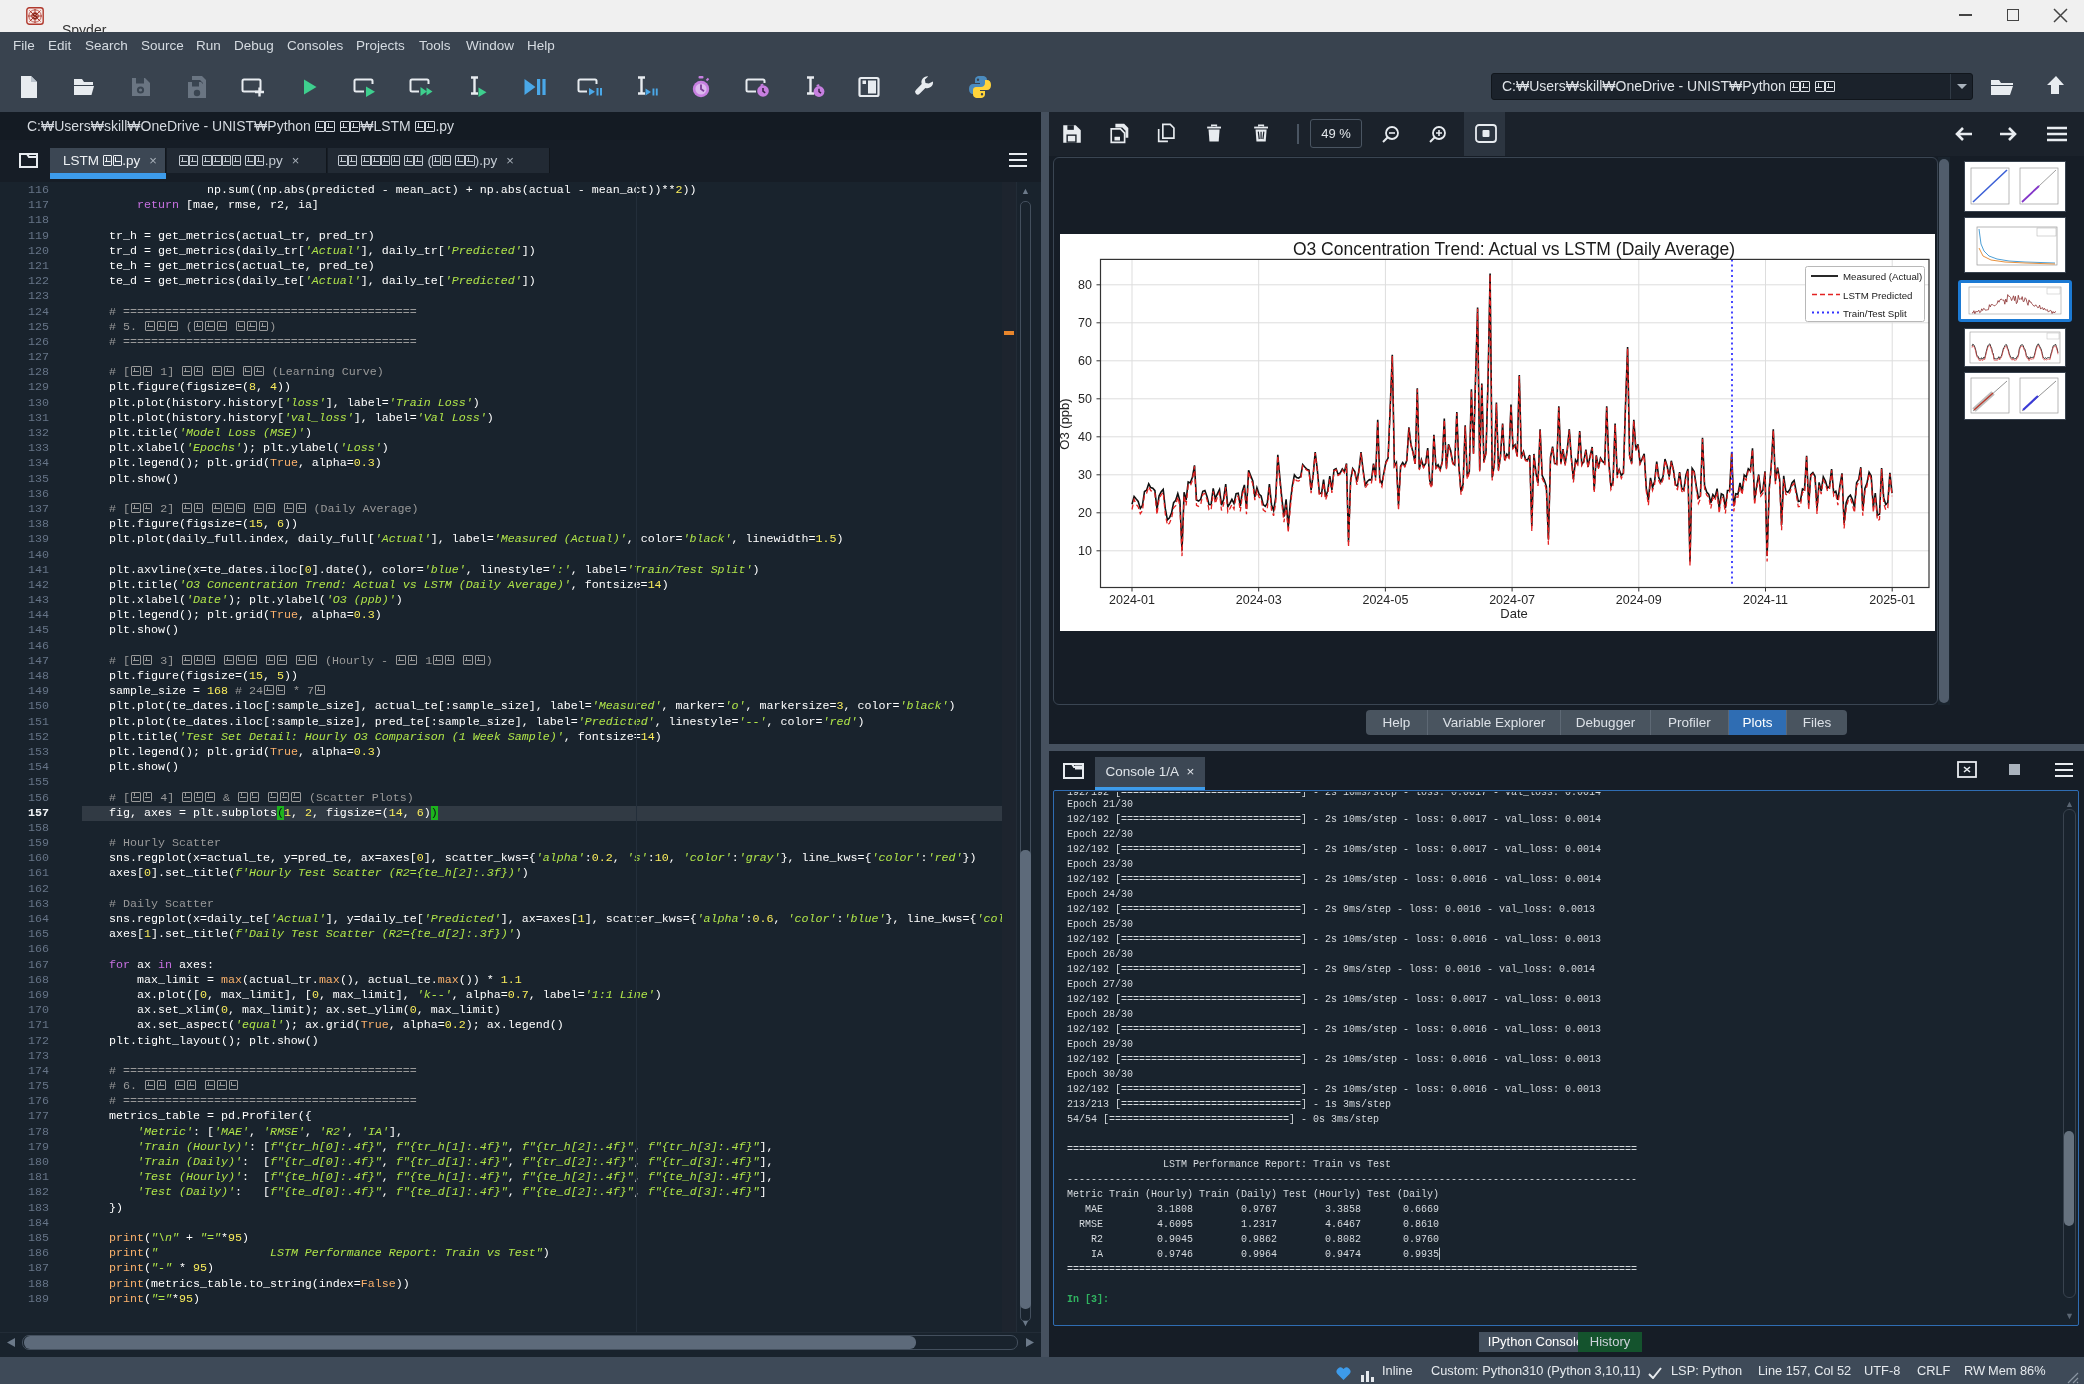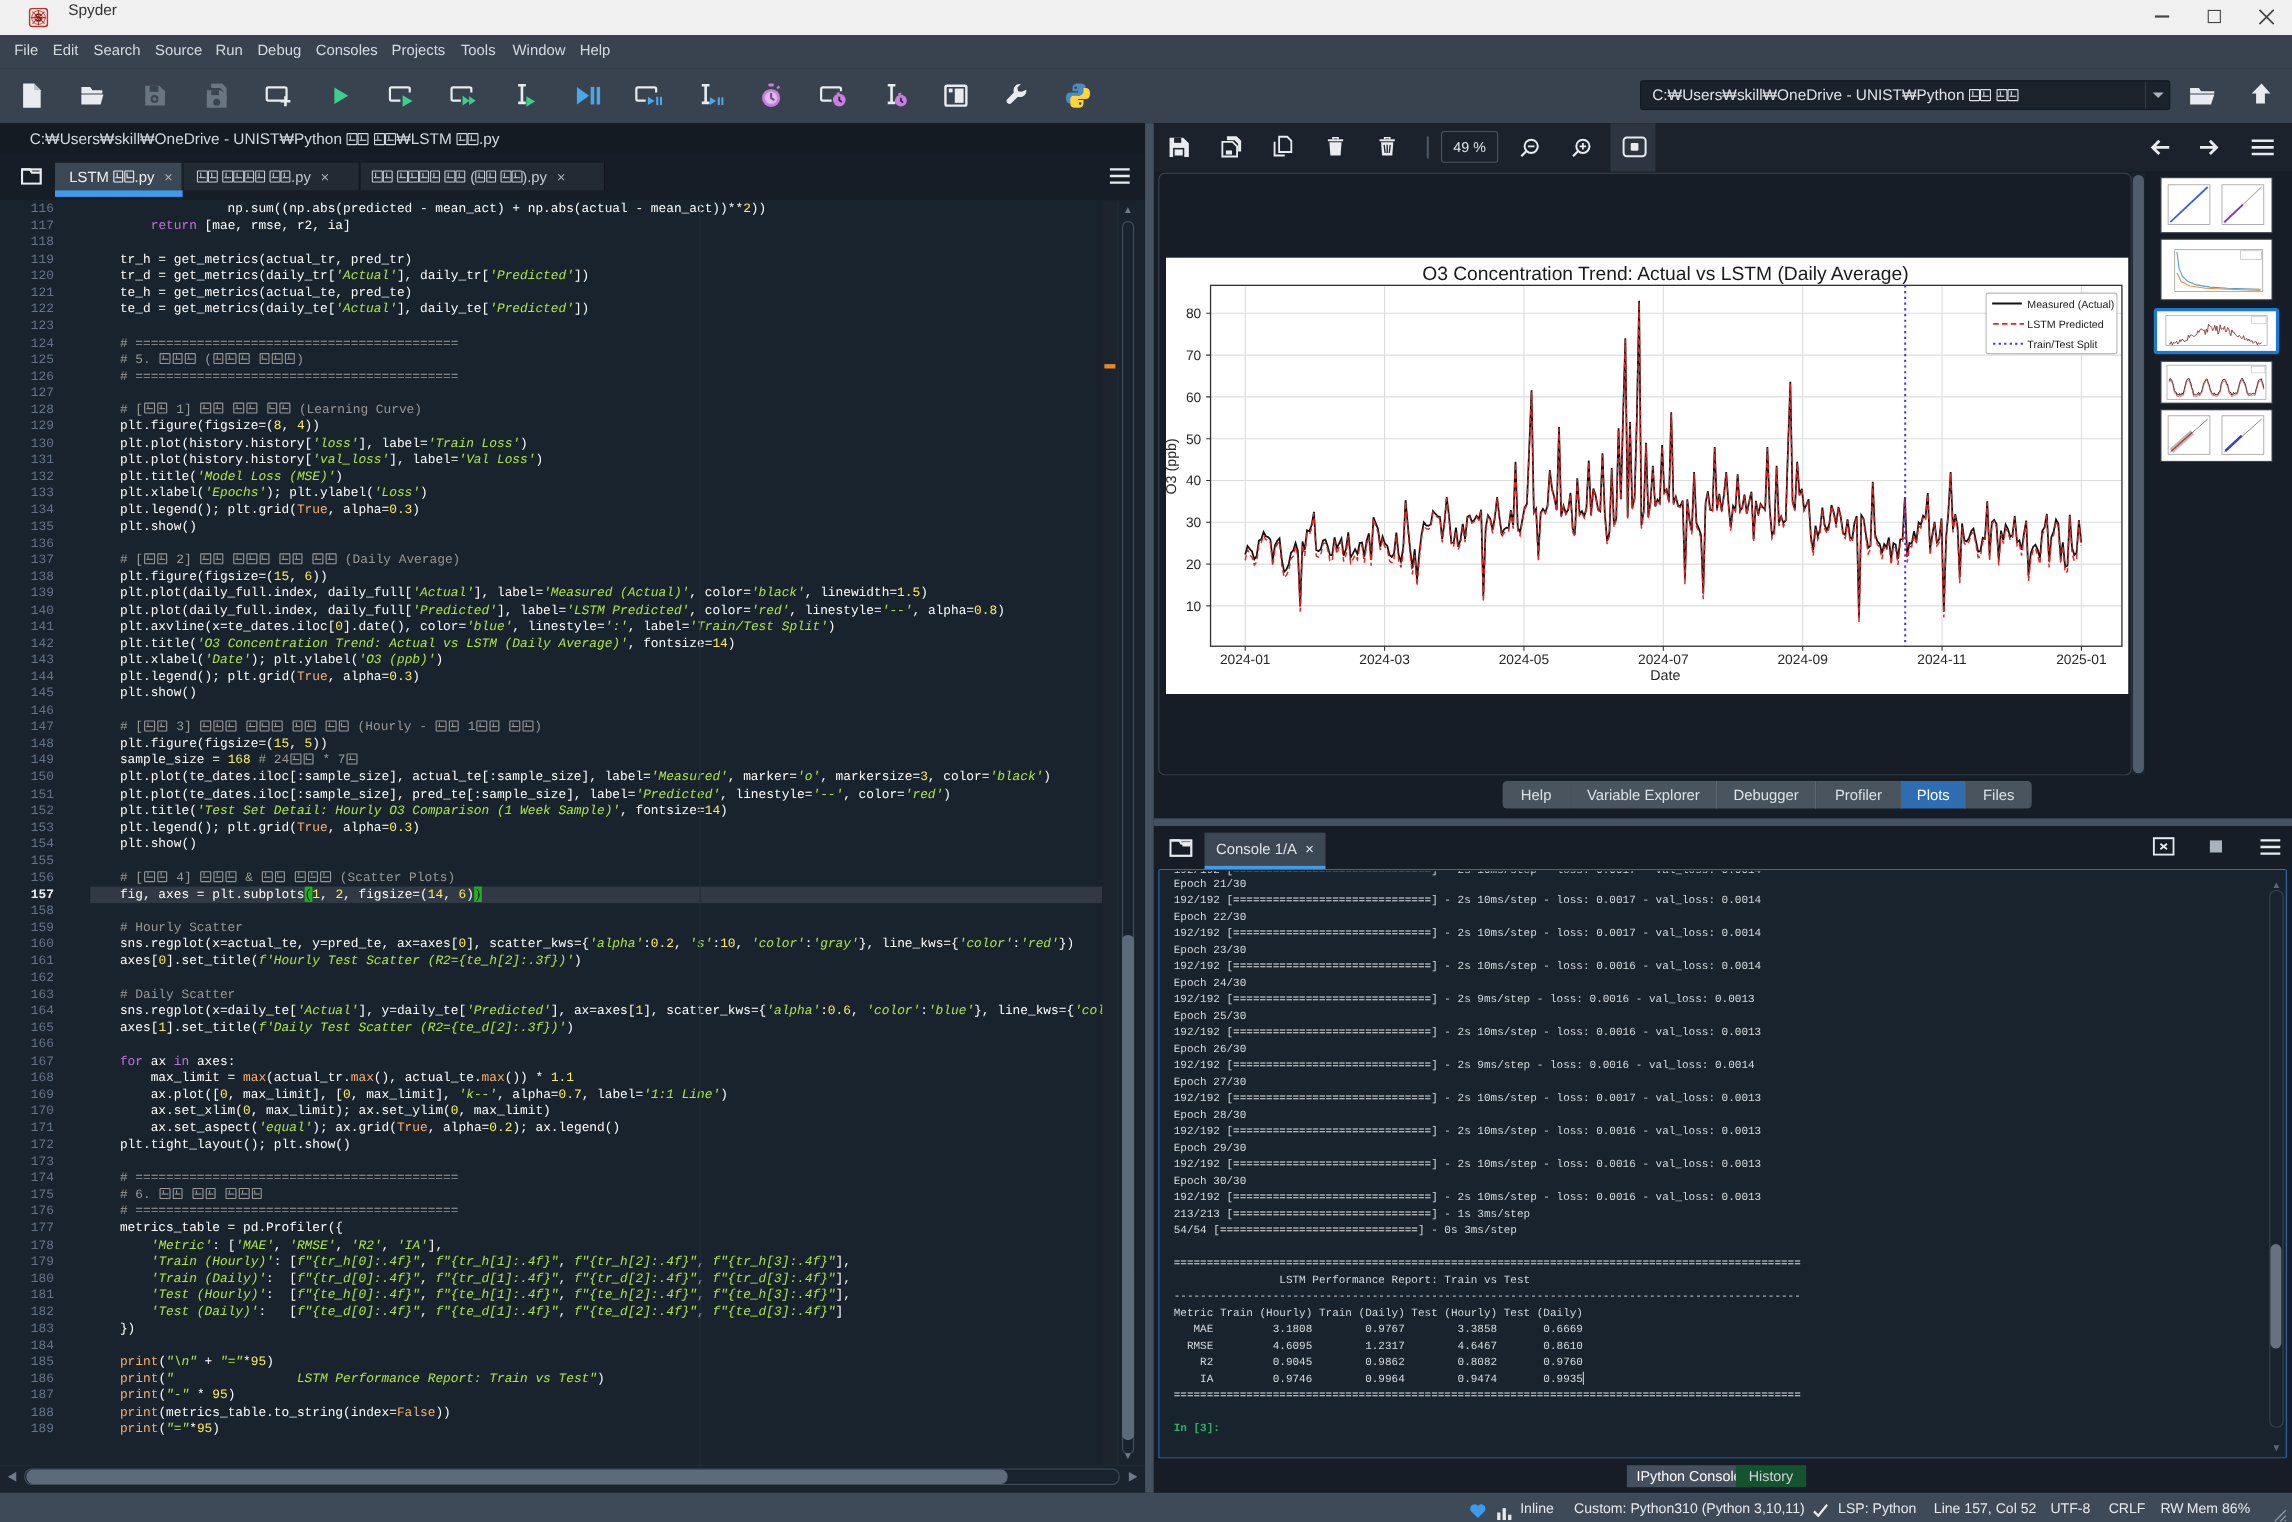--- a/index.html
+++ b/index.html
@@ -2,21 +2,21 @@
 <html><head><meta charset="utf-8"><style>
 *{margin:0;padding:0;box-sizing:border-box}
 html,body{width:2084px;height:1384px;overflow:hidden;background:#19232d}
 body{font-family:"Liberation Sans",sans-serif;-webkit-font-smoothing:antialiased}
 .abs{position:absolute}
 .app{position:relative;width:2084px;height:1384px}
 b.k{display:inline-block;width:10px;height:11px;border:1.3px solid currentColor;border-radius:1px;margin:0 .2px -1px .2px;background:linear-gradient(currentColor,currentColor) 50% 62%/80% 1.2px no-repeat,linear-gradient(currentColor,currentColor) 28% 20%/1.2px 45% no-repeat}
 b.kc{display:inline-block;width:9.6px;height:10px;border:1.2px solid currentColor;border-radius:1px;margin:0 1px -1px 1px;background:linear-gradient(currentColor,currentColor) 50% 60%/76% 1.1px no-repeat,linear-gradient(currentColor,currentColor) 30% 18%/1.1px 42% no-repeat}
 
 .titlebar{left:0;top:0;width:2084px;height:32px;background:#f0f0f0}
-.titletxt{left:62px;top:1px;color:#333;font-size:14px}
+.titletxt{left:62px;top:22px;color:#333;font-size:14px}
 
 .menubar{left:0;top:32px;width:2084px;height:30px;background:#39434f;color:#d5dbe1;font-size:13.5px}
 .menubar span{position:absolute;top:6px}
 
 .toolbar{left:0;top:62px;width:2084px;height:50px;background:#39434f}
 .combo{left:1491px;top:73px;width:482px;height:27px;background:#1b222b;border:1px solid #11161c;border-radius:3px;color:#dfe3e8;font-size:14px;line-height:25px;padding-left:10px}
 .combo .dd{position:absolute;right:0;top:0;width:22px;height:25px;border-left:1px solid #313b46}
 .combo .dd:after{content:"";position:absolute;left:6px;top:10px;border:5px solid transparent;border-top-color:#aab3bd}
 
 .pathbar{left:0;top:112px;width:1041px;height:28px;background:#141b23;color:#d4d9df;font-size:14px;line-height:28px;padding-left:27px}
@@ -239,21 +239,21 @@
 <div class="cl"><span class="lno">130</span><span class="ct">plt.plot(history.history[<i class="s">'loss'</i>], label=<i class="s">'Train Loss'</i>)</span></div>
 <div class="cl"><span class="lno">131</span><span class="ct">plt.plot(history.history[<i class="s">'val_loss'</i>], label=<i class="s">'Val Loss'</i>)</span></div>
 <div class="cl"><span class="lno">132</span><span class="ct">plt.title(<i class="s">'Model Loss (MSE)'</i>)</span></div>
 <div class="cl"><span class="lno">133</span><span class="ct">plt.xlabel(<i class="s">'Epochs'</i>); plt.ylabel(<i class="s">'Loss'</i>)</span></div>
 <div class="cl"><span class="lno">134</span><span class="ct">plt.legend(); plt.grid(<span class="b">True</span>, alpha=<span class="n">0.3</span>)</span></div>
 <div class="cl"><span class="lno">135</span><span class="ct">plt.show()</span></div>
 <div class="cl"><span class="lno">136</span><span class="ct"></span></div>
 <div class="cl"><span class="lno">137</span><span class="ct"><i class="c"># [<b class="kc"></b><b class="kc"></b> 2] <b class="kc"></b><b class="kc"></b> <b class="kc"></b><b class="kc"></b><b class="kc"></b> <b class="kc"></b><b class="kc"></b> <b class="kc"></b><b class="kc"></b> (Daily Average)</i></span></div>
 <div class="cl"><span class="lno">138</span><span class="ct">plt.figure(figsize=(<span class="n">15</span>, <span class="n">6</span>))</span></div>
 <div class="cl"><span class="lno">139</span><span class="ct">plt.plot(daily_full.index, daily_full[<i class="s">'Actual'</i>], label=<i class="s">'Measured (Actual)'</i>, color=<i class="s">'black'</i>, linewidth=<span class="n">1.5</span>)</span></div>
-<div class="cl"><span class="lno">140</span><span class="ct">plt.plot(daily_full.index, daily_full[<i class="s">'Predicted'</i>], label=<i class="s">'LSTM Predicted'</i>, color=<i class="s">'red'</i>, linestyle=<i class="s">'--'</i>, alpha=<span class="n">0.8</span>)</span></div>
+<div class="cl"><span class="lno">140</span></div>
 <div class="cl"><span class="lno">141</span><span class="ct">plt.axvline(x=te_dates.iloc[<span class="n">0</span>].date(), color=<i class="s">'blue'</i>, linestyle=<i class="s">':'</i>, label=<i class="s">'Train/Test Split'</i>)</span></div>
 <div class="cl"><span class="lno">142</span><span class="ct">plt.title(<i class="s">'O3 Concentration Trend: Actual vs LSTM (Daily Average)'</i>, fontsize=<span class="n">14</span>)</span></div>
 <div class="cl"><span class="lno">143</span><span class="ct">plt.xlabel(<i class="s">'Date'</i>); plt.ylabel(<i class="s">'O3 (ppb)'</i>)</span></div>
 <div class="cl"><span class="lno">144</span><span class="ct">plt.legend(); plt.grid(<span class="b">True</span>, alpha=<span class="n">0.3</span>)</span></div>
 <div class="cl"><span class="lno">145</span><span class="ct">plt.show()</span></div>
 <div class="cl"><span class="lno">146</span><span class="ct"></span></div>
 <div class="cl"><span class="lno">147</span><span class="ct"><i class="c"># [<b class="kc"></b><b class="kc"></b> 3] <b class="kc"></b><b class="kc"></b><b class="kc"></b> <b class="kc"></b><b class="kc"></b><b class="kc"></b> <b class="kc"></b><b class="kc"></b> <b class="kc"></b><b class="kc"></b> (Hourly - <b class="kc"></b><b class="kc"></b> 1<b class="kc"></b><b class="kc"></b> <b class="kc"></b><b class="kc"></b>)</i></span></div>
 <div class="cl"><span class="lno">148</span><span class="ct">plt.figure(figsize=(<span class="n">15</span>, <span class="n">5</span>))</span></div>
 <div class="cl"><span class="lno">149</span><span class="ct">sample_size = <span class="n">168</span> <i class="c"># 24<b class="kc"></b><b class="kc"></b> * 7<b class="kc"></b></i></span></div>
 <div class="cl"><span class="lno">150</span><span class="ct">plt.plot(te_dates.iloc[:sample_size], actual_te[:sample_size], label=<i class="s">'Measured'</i>, marker=<i class="s">'o'</i>, markersize=<span class="n">3</span>, color=<i class="s">'black'</i>)</span></div>

